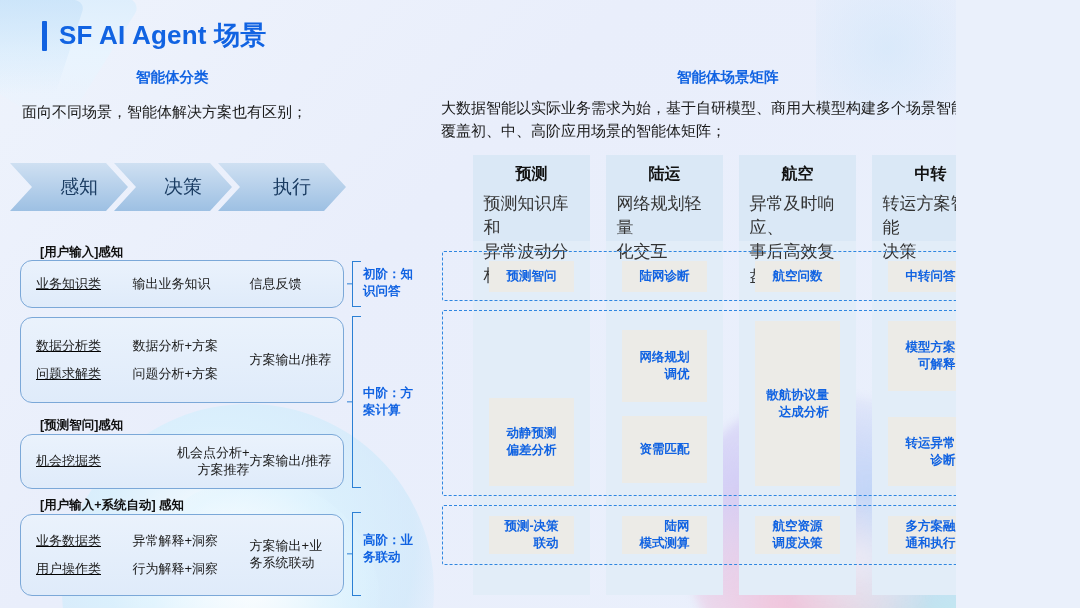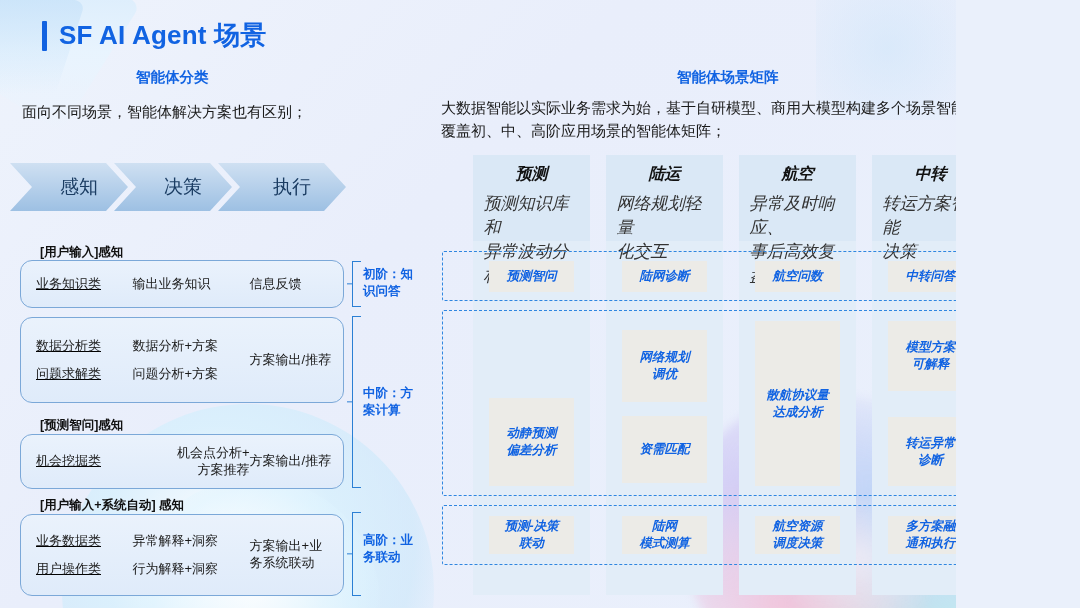--- a/index.html
+++ b/index.html
@@ -126,21 +126,21 @@
     content: ""; position: absolute; left: -0.5px; top: 50%;
     width: 6px; height: 1.3px; background: #2b7fd4;
     transform: translate(-6px, -50%);
   }
   .stage-label {
     position: absolute; left: 363px; width: 70px;
     font-size: 12.5px; font-weight: bold; color: #1163e2; line-height: 1.35;
   }
 
   
-  .matrix { position: absolute; left: 441px; top: 155px; width: 580px; height: 440px; font-style: italic; }
+  .matrix { position: absolute; left: 441px; top: 155px; width: 580px; height: 440px; }
   .mcol-band {
     position: absolute; top: 0; width: 117px; height: 440px;
     background: linear-gradient(180deg, #dae8f6 0%, #dae8f6 86px, #e2edf8 86px, #e2edf8 100%);
   }
   .mcol-head {
     position: absolute; top: 0; width: 117px; height: 86px;
     display: flex; flex-direction: column; align-items: center;
     padding-top: 9px;
   }
   .mcol-name { font-size: 16px; font-weight: bold; color: #111; }
@@ -152,21 +152,21 @@
     border-radius: 2px;
   }
   .tier-1 { top: 96px; height: 50px; }
   .tier-2 { top: 155px; height: 186px; }
   .tier-3 { top: 350px; height: 60px; }
 
   .chip {
     position: absolute;
     background: #ecebe7;
     display: flex; align-items: center; justify-content: center;
-    text-align: center;
+    text-align: right;
     font-size: 12.5px; font-weight: bold; color: #1163e2; line-height: 1.35;
   }
 </style>
 </head>
 <body>
 
 <div id="page">
 
   <div class="deco deco-tr"></div>
   <div class="deco deco-tl-1"></div>

